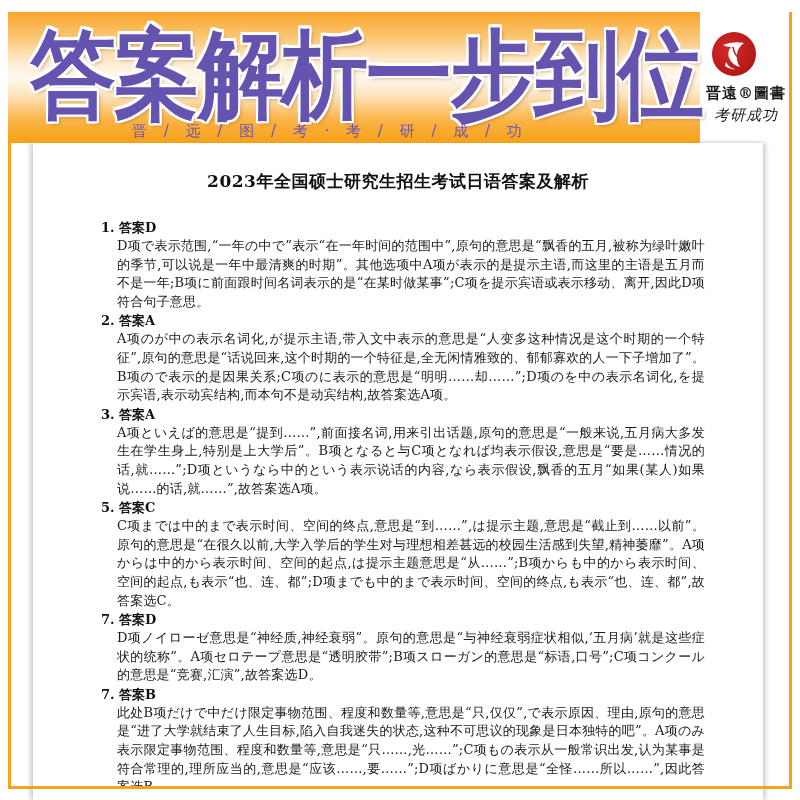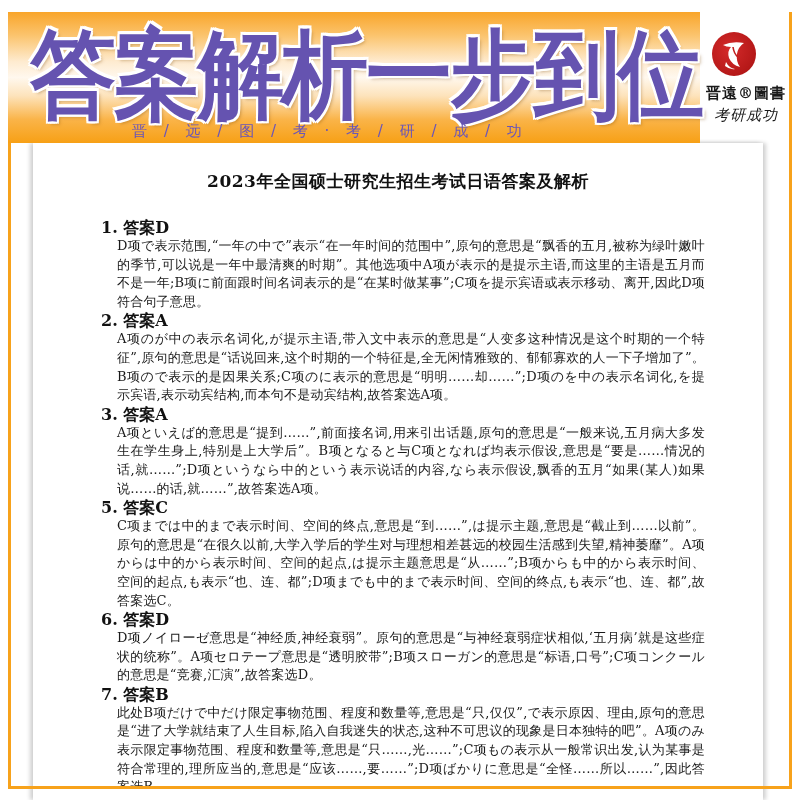--- a/index.html
+++ b/index.html
@@ -54,21 +54,21 @@
 
     .doc-title {
       position: absolute; left: 33px; top: 170px; width: 730px; text-align: center;
       font-family: "DejaVu Serif", "Liberation Serif", serif;
       font-weight: bold; font-size: 17px; color: #111; letter-spacing: 0.5px;
     }
     .answers { position: absolute; left: 101px; top: 219px; width: 604px; }
     .answer { margin-bottom: 1px; }
     .answer-head {
       font-family: "DejaVu Serif", "Liberation Serif", serif;
-      font-weight: bold; font-size: 16px; line-height: 18px; color: #111;
+      font-weight: bold; font-size: 13px; line-height: 18px; color: #111;
     }
     .answer-body {
       padding-left: 16px; text-align: justify;
       font-family: "DejaVu Serif", "Liberation Serif", serif;
       font-size: 13px; line-height: 18.6px; color: #1a1a1a; font-weight: normal;
       letter-spacing: 0.2px;
     }
     .bottom-bar {
       position: absolute; left: 8px; top: 786px; width: 784px; height: 3px; background: #F7A21B;
     }
@@ -112,21 +112,21 @@
     <div class="answer-head">3. 答案A</div>
     <div class="answer-body">A项といえば的意思是“提到……”,前面接名词,用来引出话题,原句的意思是“一般来说,五月病大多发生在学生身上,特别是上大学后”。B项となると与C项となれば均表示假设,意思是“要是……情况的话,就……”;D项というなら中的という表示说话的内容,なら表示假设,飘香的五月“如果(某人)如果说……的话,就……”,故答案选A项。</div>
   </div>
   <div class="answer">
   </div>
   <div class="answer">
     <div class="answer-head">5. 答案C</div>
     <div class="answer-body">C项までは中的まで表示时间、空间的终点,意思是“到……”,は提示主题,意思是“截止到……以前”。原句的意思是“在很久以前,大学入学后的学生对与理想相差甚远的校园生活感到失望,精神萎靡”。A项からは中的から表示时间、空间的起点,は提示主题意思是“从……”;B项からも中的から表示时间、空间的起点,も表示“也、连、都”;D项までも中的まで表示时间、空间的终点,も表示“也、连、都”,故答案选C。</div>
   </div>
   <div class="answer">
-    <div class="answer-head">6. 答案D</div>
+    <div class="answer-head">7. 答案D</div>
     <div class="answer-body">D项ノイローゼ意思是“神经质,神经衰弱”。原句的意思是“与神经衰弱症状相似,‘五月病’就是这些症状的统称”。A项セロテープ意思是“透明胶带”;B项スローガン的意思是“标语,口号”;C项コンクール的意思是“竞赛,汇演”,故答案选D。</div>
   </div>
   <div class="answer">
     <div class="answer-head">7. 答案B</div>
     <div class="answer-body">此处B项だけで中だけ限定事物范围、程度和数量等,意思是“只,仅仅”,で表示原因、理由,原句的意思是“进了大学就结束了人生目标,陷入自我迷失的状态,这种不可思议的现象是日本独特的吧”。A项のみ表示限定事物范围、程度和数量等,意思是“只……,光……”;C项もの表示从一般常识出发,认为某事是符合常理的,理所应当的,意思是“应该……,要……”;D项ばかりに意思是“全怪……所以……”,因此答案选B。</div>
   </div>
   <div class="answer">
     <div class="answer-head">8. 答案A</div>
 
   </div>

